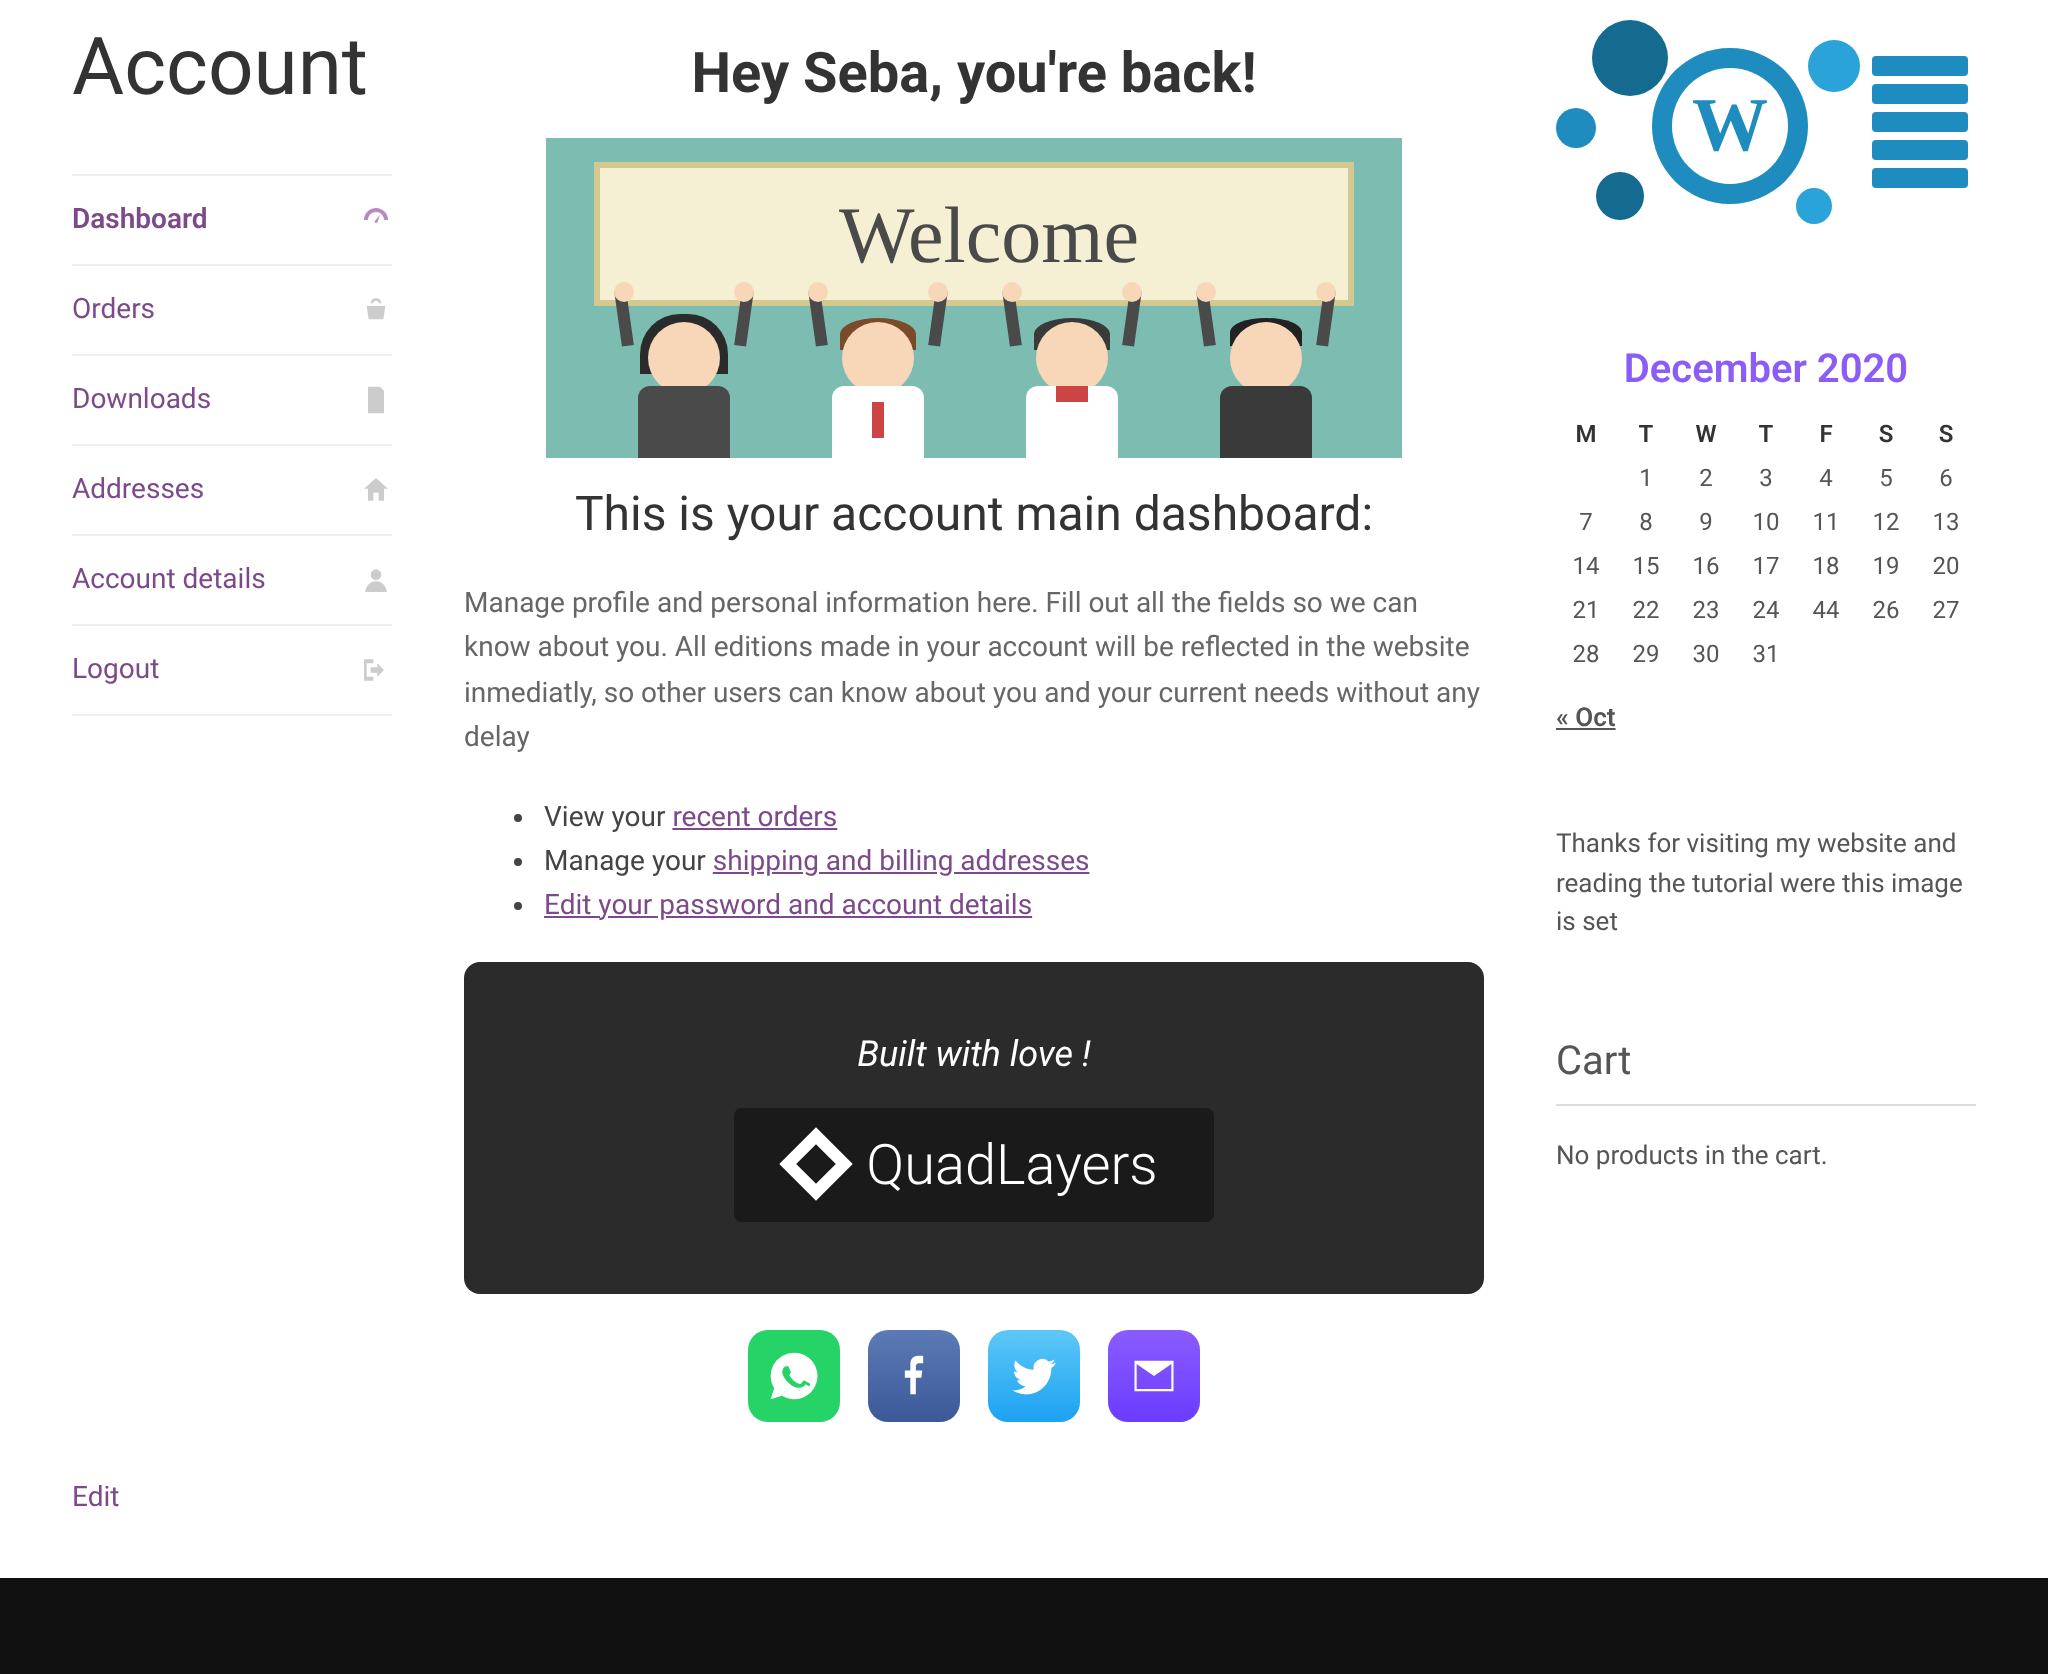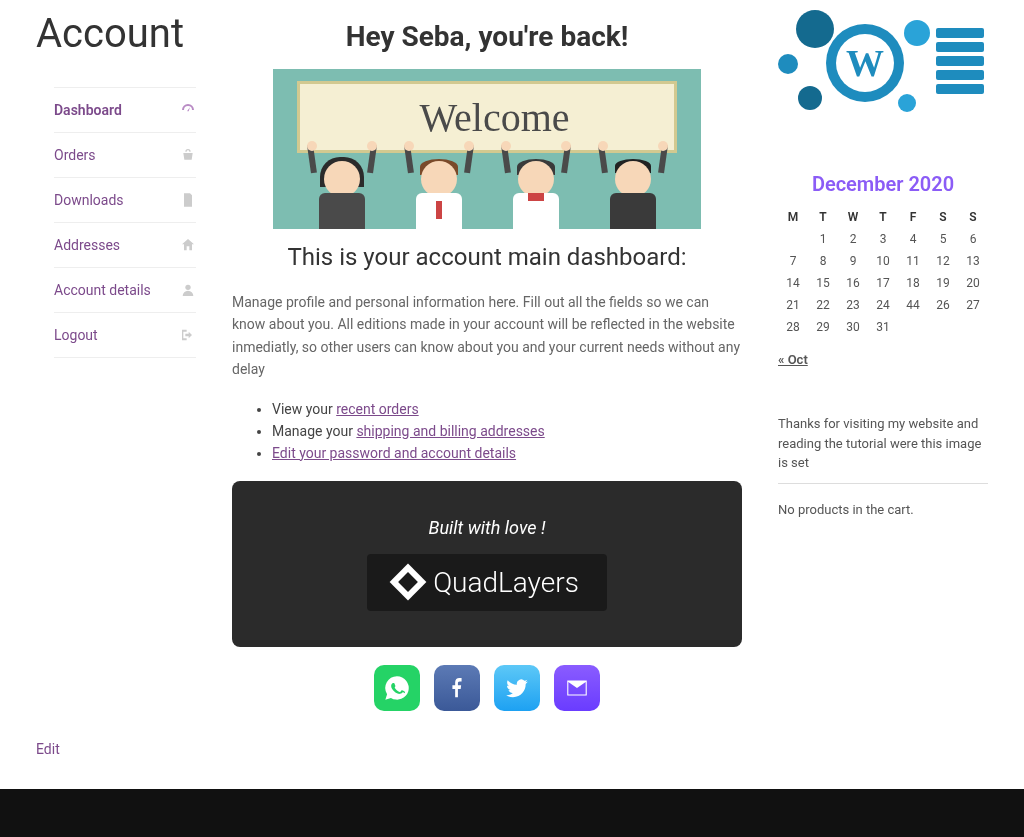--- a/index.html
+++ b/index.html
@@ -2,21 +2,21 @@
 <html><head>
 <meta charset="utf-8">
 <style>
 * { box-sizing: border-box; margin: 0; padding: 0; }
 body { font-family: -apple-system, BlinkMacSystemFont, "Segoe UI", Roboto, Arial, sans-serif; color: #333; background: #fff; width: 1024px; }
 .container { display: flex; padding: 0 36px; gap: 36px; }
 .sidebar { width: 160px; flex-shrink: 0; }
 .main { flex: 1; }
 .right { width: 210px; flex-shrink: 0; }
 h1.page-title { font-size: 40px; font-weight: 400; color: #333; margin-bottom: 30px; margin-top: 10px; }
-.nav-list { list-style: none; margin-left: 18px; }
+.nav-list { list-style: none; }
 .nav-item { display: flex; justify-content: space-between; align-items: center; padding: 14px 0; border-bottom: 1px solid #eee; color: #7c4a8b; font-size: 14px; cursor: pointer; }
 .nav-item:first-child { border-top: 1px solid #eee; }
 .nav-item.active { font-weight: 600; }
 .nav-icon { width: 16px; height: 16px; color: #ccc; }
 .welcome-heading { text-align: center; font-size: 28px; font-weight: 700; color: #333; margin-top: 20px; margin-bottom: 16px; }
 .welcome-banner { display: block; margin: 0 auto; width: 428px; height: 160px; background: #7dbdb1; border-radius: 0; position: relative; overflow: hidden; }
 .welcome-sign { position: absolute; top: 12px; left: 50%; transform: translateX(-50%); width: 380px; height: 72px; background: #f5efd3; border: 3px solid #d2c990; display: flex; align-items: center; justify-content: center; font-size: 40px; font-weight: 400; color: #4a4a4a; font-family: Georgia, serif; padding-left: 15px; }
 .people { position: absolute; bottom: 0; left: 0; right: 0; height: 82px; display: flex; justify-content: space-around; align-items: flex-end; padding: 0 20px; }
 .person { width: 66px; height: 78px; position: relative; }
 .person .arm-l, .person .arm-r { position: absolute; width: 6px; height: 28px; background: #4a4a4a; top: -6px; }
@@ -299,20 +299,21 @@
               <td></td>
               <td></td>
             </tr>
           </tbody>
       </table>
       <a href="#" class="prev-month">« Oct</a>
     </div>
 
     <p class="visit-text">Thanks for visiting my website and reading the tutorial were this image is set</p>
 
+    <h2 class="cart-heading">Cart</h2>
     <hr class="cart-divider">
     <p class="cart-empty">No products in the cart.</p>
   </div>
 </div>
 
 <div class="edit-link"><span>Edit</span></div>
 
 <div class="footer"></div>
 
 </body></html>

